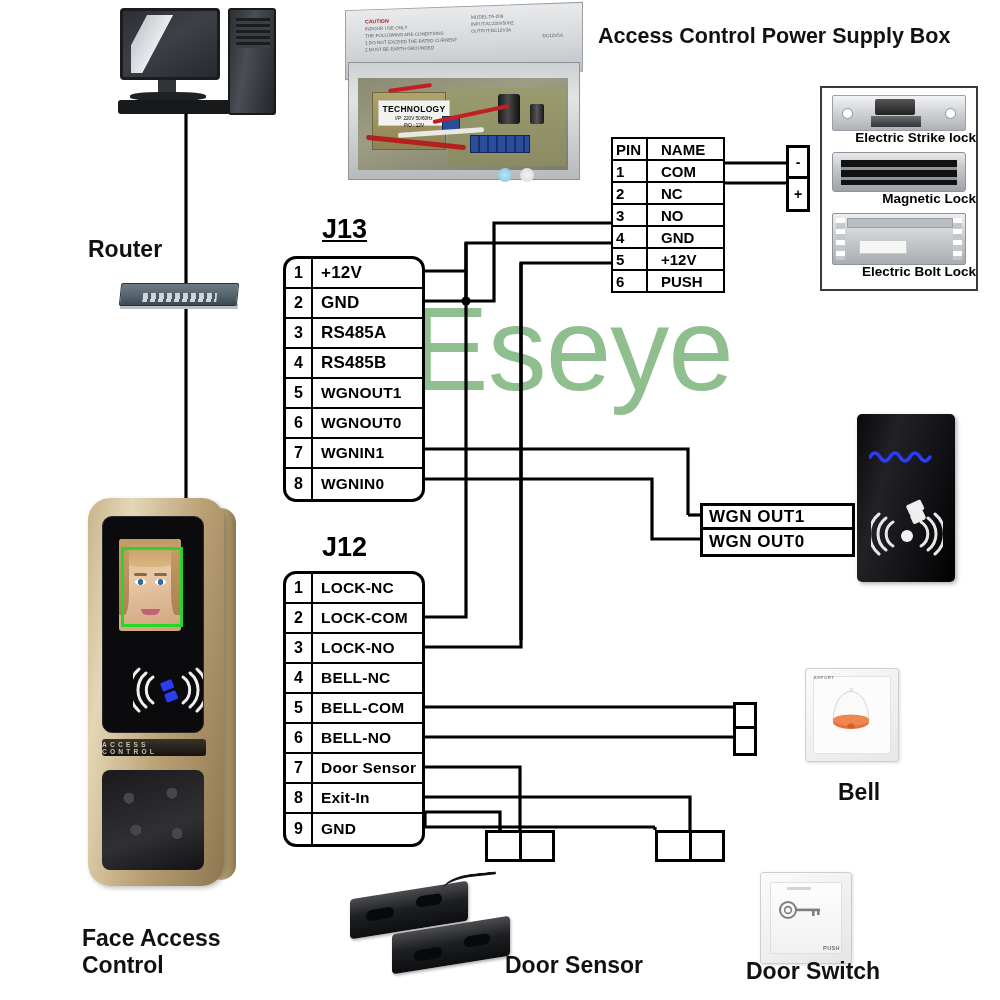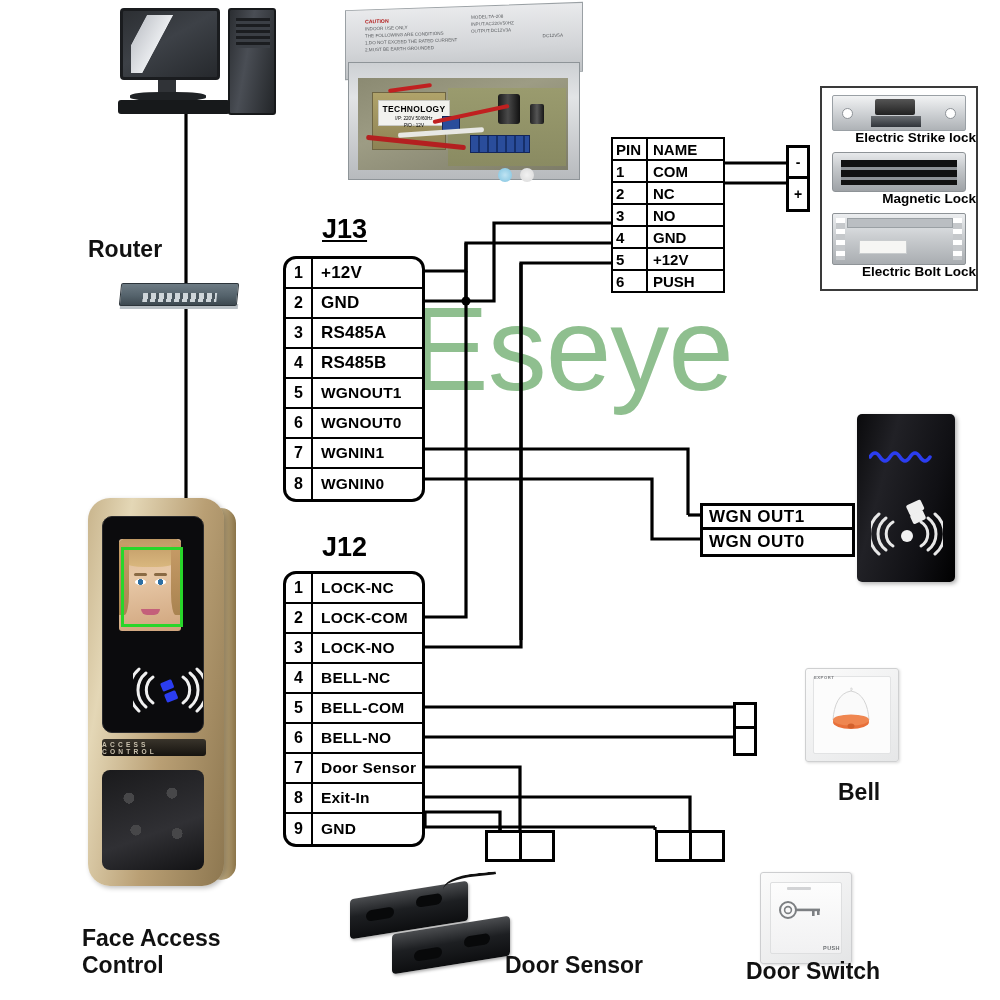--- a/index.html
+++ b/index.html
@@ -39,21 +39,21 @@
   .strip-title{font-size:27px;font-weight:bold;z-index:7;}
 
   
   #pintable{left:611px;top:137px;width:110px;z-index:6;border:2.5px solid #000;
             border-collapse:collapse;background:#fff;}
   #pintable .r{display:flex;border-bottom:2.5px solid #000;height:20px;}
   #pintable .r:last-child{border-bottom:none;}
   #pintable .c1{width:35px;min-width:35px;border-right:2.5px solid #000;
                 font-size:15px;font-weight:bold;padding-left:3px;
                 display:flex;align-items:center;box-sizing:border-box;}
-  #pintable .c2{flex:1;font-size:15px;font-weight:bold;padding-left:5px;
+  #pintable .c2{flex:1;font-size:15px;font-weight:bold;padding-left:13px;
                 display:flex;align-items:center;box-sizing:border-box;text-align:right;}
 
   
   #psuterm{left:786px;top:145px;width:24px;height:67px;z-index:6;
            border:3px solid #000;background:#fff;box-sizing:border-box;}
   #psuterm div{height:50%;box-sizing:border-box;display:flex;
                align-items:center;justify-content:center;
                font-size:14px;font-weight:bold;}
   #psuterm div:first-child{border-bottom:3px solid #000;}
 
@@ -368,20 +368,21 @@
   <div class="abs" id="psu-cap2"></div>
   <div class="abs" id="psu-blue"></div>
   <div class="abs" id="psu-blue2"></div>
   <div class="abs psu-wire" id="psu-w1"></div>
   <div class="abs psu-wire" id="psu-w2"></div>
   <div class="abs psu-wire" id="psu-w3"></div>
   <div class="abs" id="psu-wwhite"></div>
   <div class="abs" id="psu-dot1"></div>
   <div class="abs" id="psu-dot2"></div>
 
+  <div class="abs lbl" style="left:598px;top:24px;font-size:21.5px;">Access Control Power Supply Box</div>
 
   <div class="abs" id="pintable">
     <div class="r">
       <div class="c1">PIN</div>
       <div class="c2">NAME</div>
     </div>
     <div class="r">
       <div class="c1">1</div>
       <div class="c2">COM</div>
     </div>

